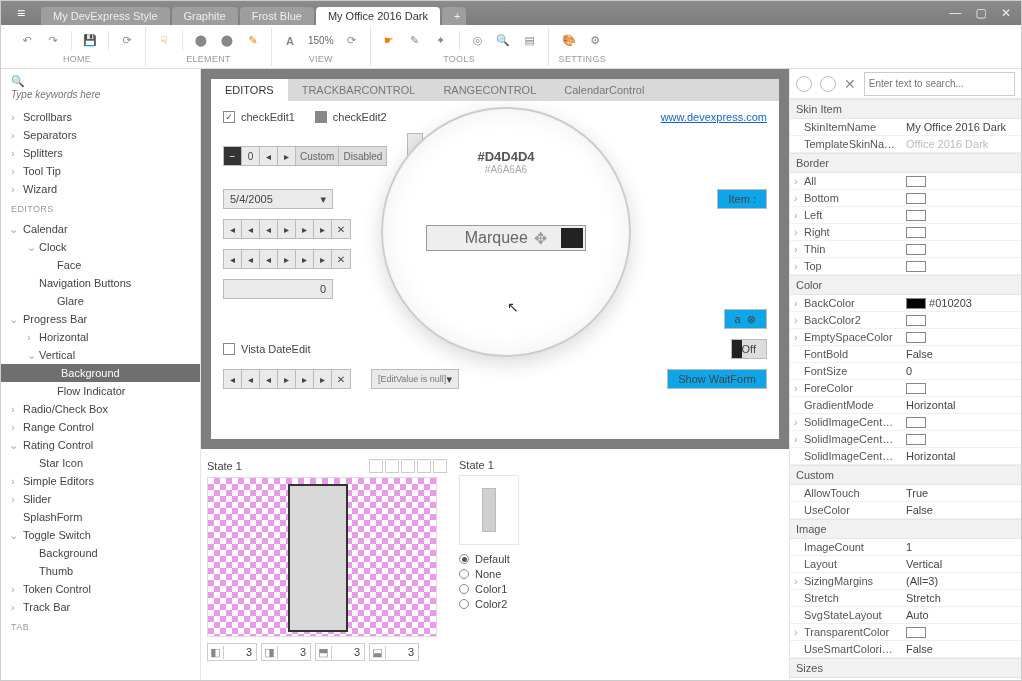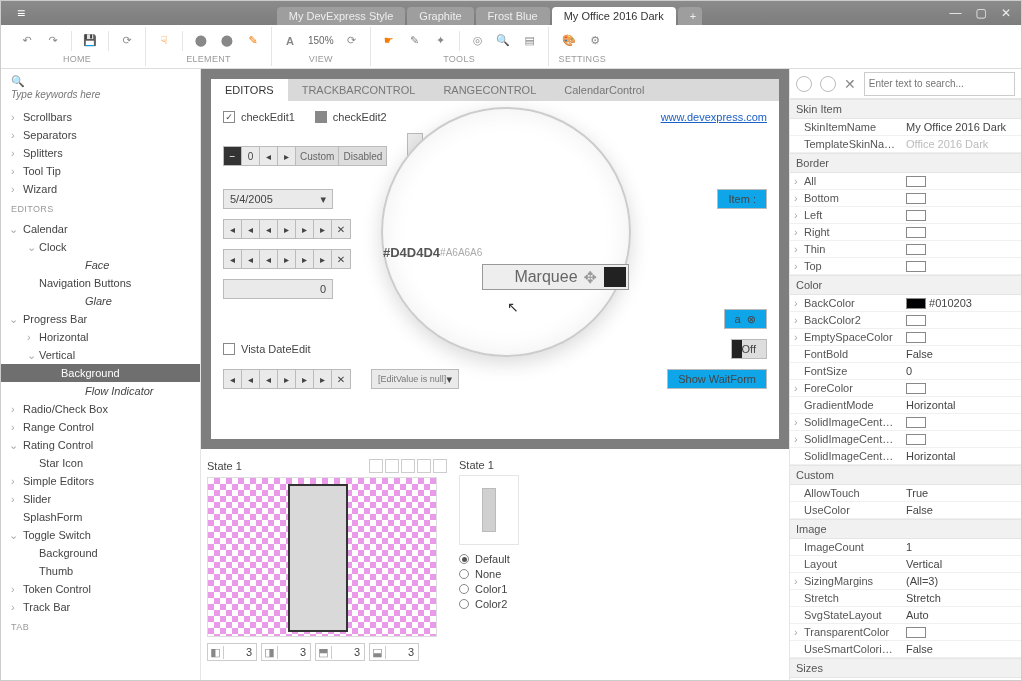--- a/index.html
+++ b/index.html
@@ -1,39 +1,39 @@
 <!DOCTYPE html>
 <html><head>
 <meta charset="utf-8">
 <style>
 * { box-sizing: border-box; margin: 0; padding: 0; font-family: "Segoe UI", Tahoma, sans-serif; }
 body { background: #fff; width: 1022px; height: 681px; overflow: hidden; font-size: 11px; color: #444; position: relative; border: 1px solid #ccc; }
 .titlebar { height: 24px; background: linear-gradient(#8b8b8b,#7d7d7d); display: flex; align-items: stretch; }
 .hamburger { width: 40px; display:flex; align-items:center; justify-content:center; color:#fff; font-size:14px;}
-.tabs { display:flex; align-items:flex-end; flex:1; padding-top:2px;justify-content:center;}
+.tabs { display:flex; align-items:flex-end; flex:1; padding-top:2px;}
 .tab { padding:3px 12px; margin-right:2px; border-radius:4px 4px 0 0; background:#9e9e9e; color:#eee; font-size:11px; cursor:pointer;}
 .tab.active { background:#fff; color:#333;}
 .tab.add { width:20px; text-align:center;}
 .winbtns { display:flex; align-items:center; gap:14px; padding:0 10px; color:#eee; font-size:12px;}
 .ribbon { height:44px; border-bottom:1px solid #ddd; display:flex; align-items:stretch; padding:2px 8px;}
 .rgroup { display:flex; flex-direction:column; align-items:center; justify-content:space-between; padding:2px 10px; border-right:1px solid #e5e5e5;}
 .rgroup:last-child{border:none;}
 .rgroup .icons{display:flex; gap:10px; align-items:center; height:24px;}
 .rgroup .lbl{font-size:9px; color:#9a9a9a; text-transform:uppercase; letter-spacing:0.3px; margin-top:2px;}
 .ic{width:16px;height:16px;display:inline-flex;align-items:center;justify-content:center;color:#888;}
 .ic.o{color:#f57c00;}
 .main{display:flex; height:calc(100% - 68px);}
 .left{width:200px; border-right:1px solid #e5e5e5; overflow:auto;}
 .search{padding:6px 10px;}
 .search input{width:100%; border:none; font-size:10px; color:#999; font-style:italic; outline:none;}
 .tree{padding:2px 0 10px 0;}
 .tree .sec{font-size:9px; color:#9a9a9a; padding:6px 10px; letter-spacing:0.4px;}
 .tree .node{padding:3px 10px 3px 22px; cursor:pointer; position:relative; white-space:nowrap;}
 .tree .node.l2{padding-left:38px;}
-.tree .node.l3{padding-left:84px;font-style:italic;}
+.tree .node.l3{padding-left:56px;}
 .tree .node.sel{background:#6f6f6f; color:#fff; padding-left:60px;}
 .tree .caret::before{content:"›"; position:absolute; left:10px; color:#aaa;}
 .tree .caret.open::before{content:"⌄"; left:8px;}
 .tree .caret.l2::before{left:26px;}
 .center{flex:1; display:flex; flex-direction:column; background:#fff;}
 .preview-wrap{background:#7e7e7e; padding:10px 10px 10px 10px;}
 .preview{background:#fff; position:relative; height:360px;}
 .ptabs{display:flex; background:#d9d9d9; font-size:11px;}
 .ptab{padding:5px 14px; color:#777; cursor:pointer;}
 .ptab.active{background:#fff; color:#333;}
@@ -73,21 +73,21 @@
 .right-top .x{color:#888;font-size:14px;}
 .right-top .srch{flex:1;}
 .right-top input{width:100%;height:24px;border:1px solid #ccc;padding:0 22px 0 4px;font-size:10px;color:#999;}
 .props{flex:1;overflow:auto;font-size:11px;}
 .props .cat{background:#f1f1f1;padding:3px 6px;color:#555;border-top:1px solid #e5e5e5;border-bottom:1px solid #e5e5e5;}
 .props .prow{display:flex;border-bottom:1px solid #f0f0f0;min-height:17px;align-items:center;}
 .props .prow .k{flex:0 0 112px;padding:1px 4px 1px 14px;color:#555;overflow:hidden;white-space:nowrap;text-overflow:ellipsis;}
 .props .prow .k.exp::before{content:"›";position:absolute;margin-left:-10px;color:#aaa;}
 .props .prow .v{flex:1;padding:1px 4px;}
 .sw{width:20px;height:11px;border:1px solid #888;display:inline-block;vertical-align:middle;}
-.magnifier{position:absolute;left:370px;top:110px;width:250px;height:250px;border-radius:50%;border:2px solid #ccc;background:radial-gradient(circle,#fff 60%,#f7f7f7 100%);box-shadow:0 6px 20px rgba(0,0,0,0.15), inset 0 0 30px rgba(0,0,0,0.05);display:flex;flex-direction:row;align-items:center;padding-top:40px;}
+.magnifier{position:absolute;left:370px;top:110px;width:250px;height:250px;border-radius:50%;border:2px solid #ccc;background:radial-gradient(circle,#fff 60%,#f7f7f7 100%);box-shadow:0 6px 20px rgba(0,0,0,0.15), inset 0 0 30px rgba(0,0,0,0.05);display:flex;flex-direction:column;align-items:center;padding-top:40px;}
 .magnifier .cval{font-size:13px;color:#555;font-weight:600;}
 .magnifier .cval2{font-size:10px;color:#aaa;}
 .magnifier .mbar{margin-top:50px;width:160px;height:26px;border:1px solid #999;background:#eee;display:flex;align-items:center;justify-content:center;font-size:16px;color:#666;position:relative;}
 .magnifier .mbar .blk{position:absolute;right:2px;top:2px;bottom:2px;width:22px;background:#222;}
 .magnifier .ptr{position:absolute;left:124px;top:190px;font-size:14px;color:#333;}
 </style>
 </head>
 <body>
 
 <div class="titlebar">

